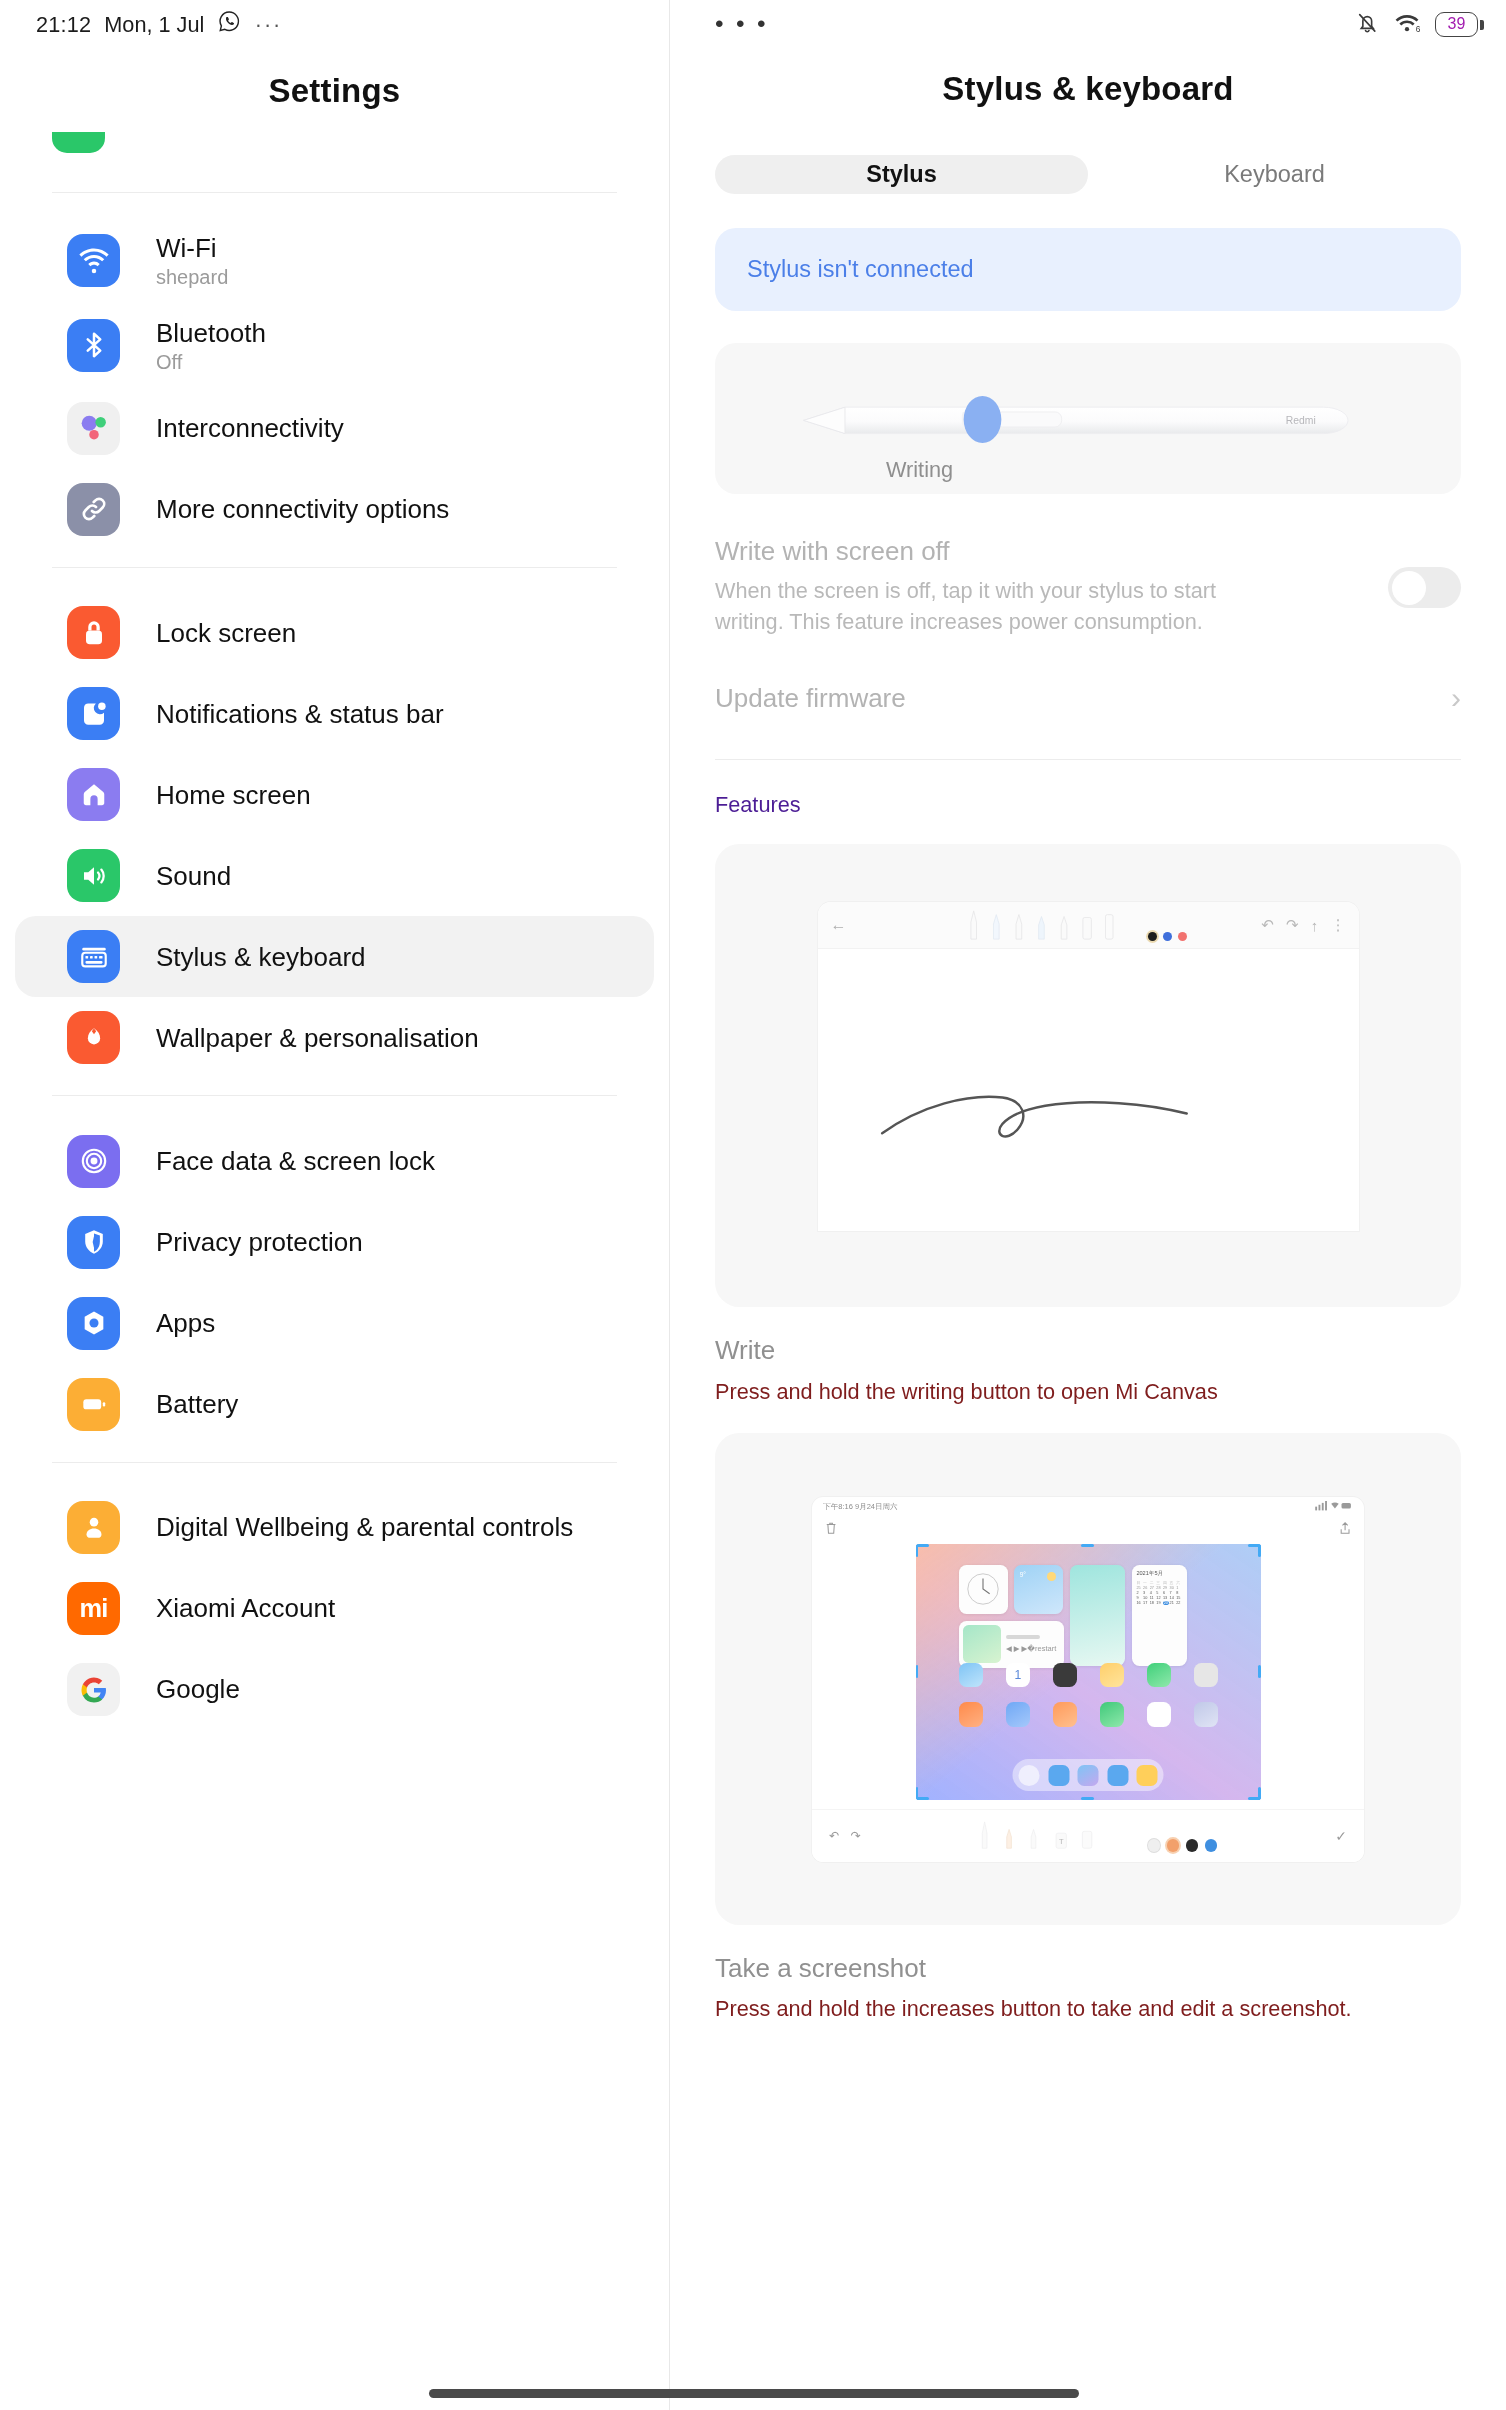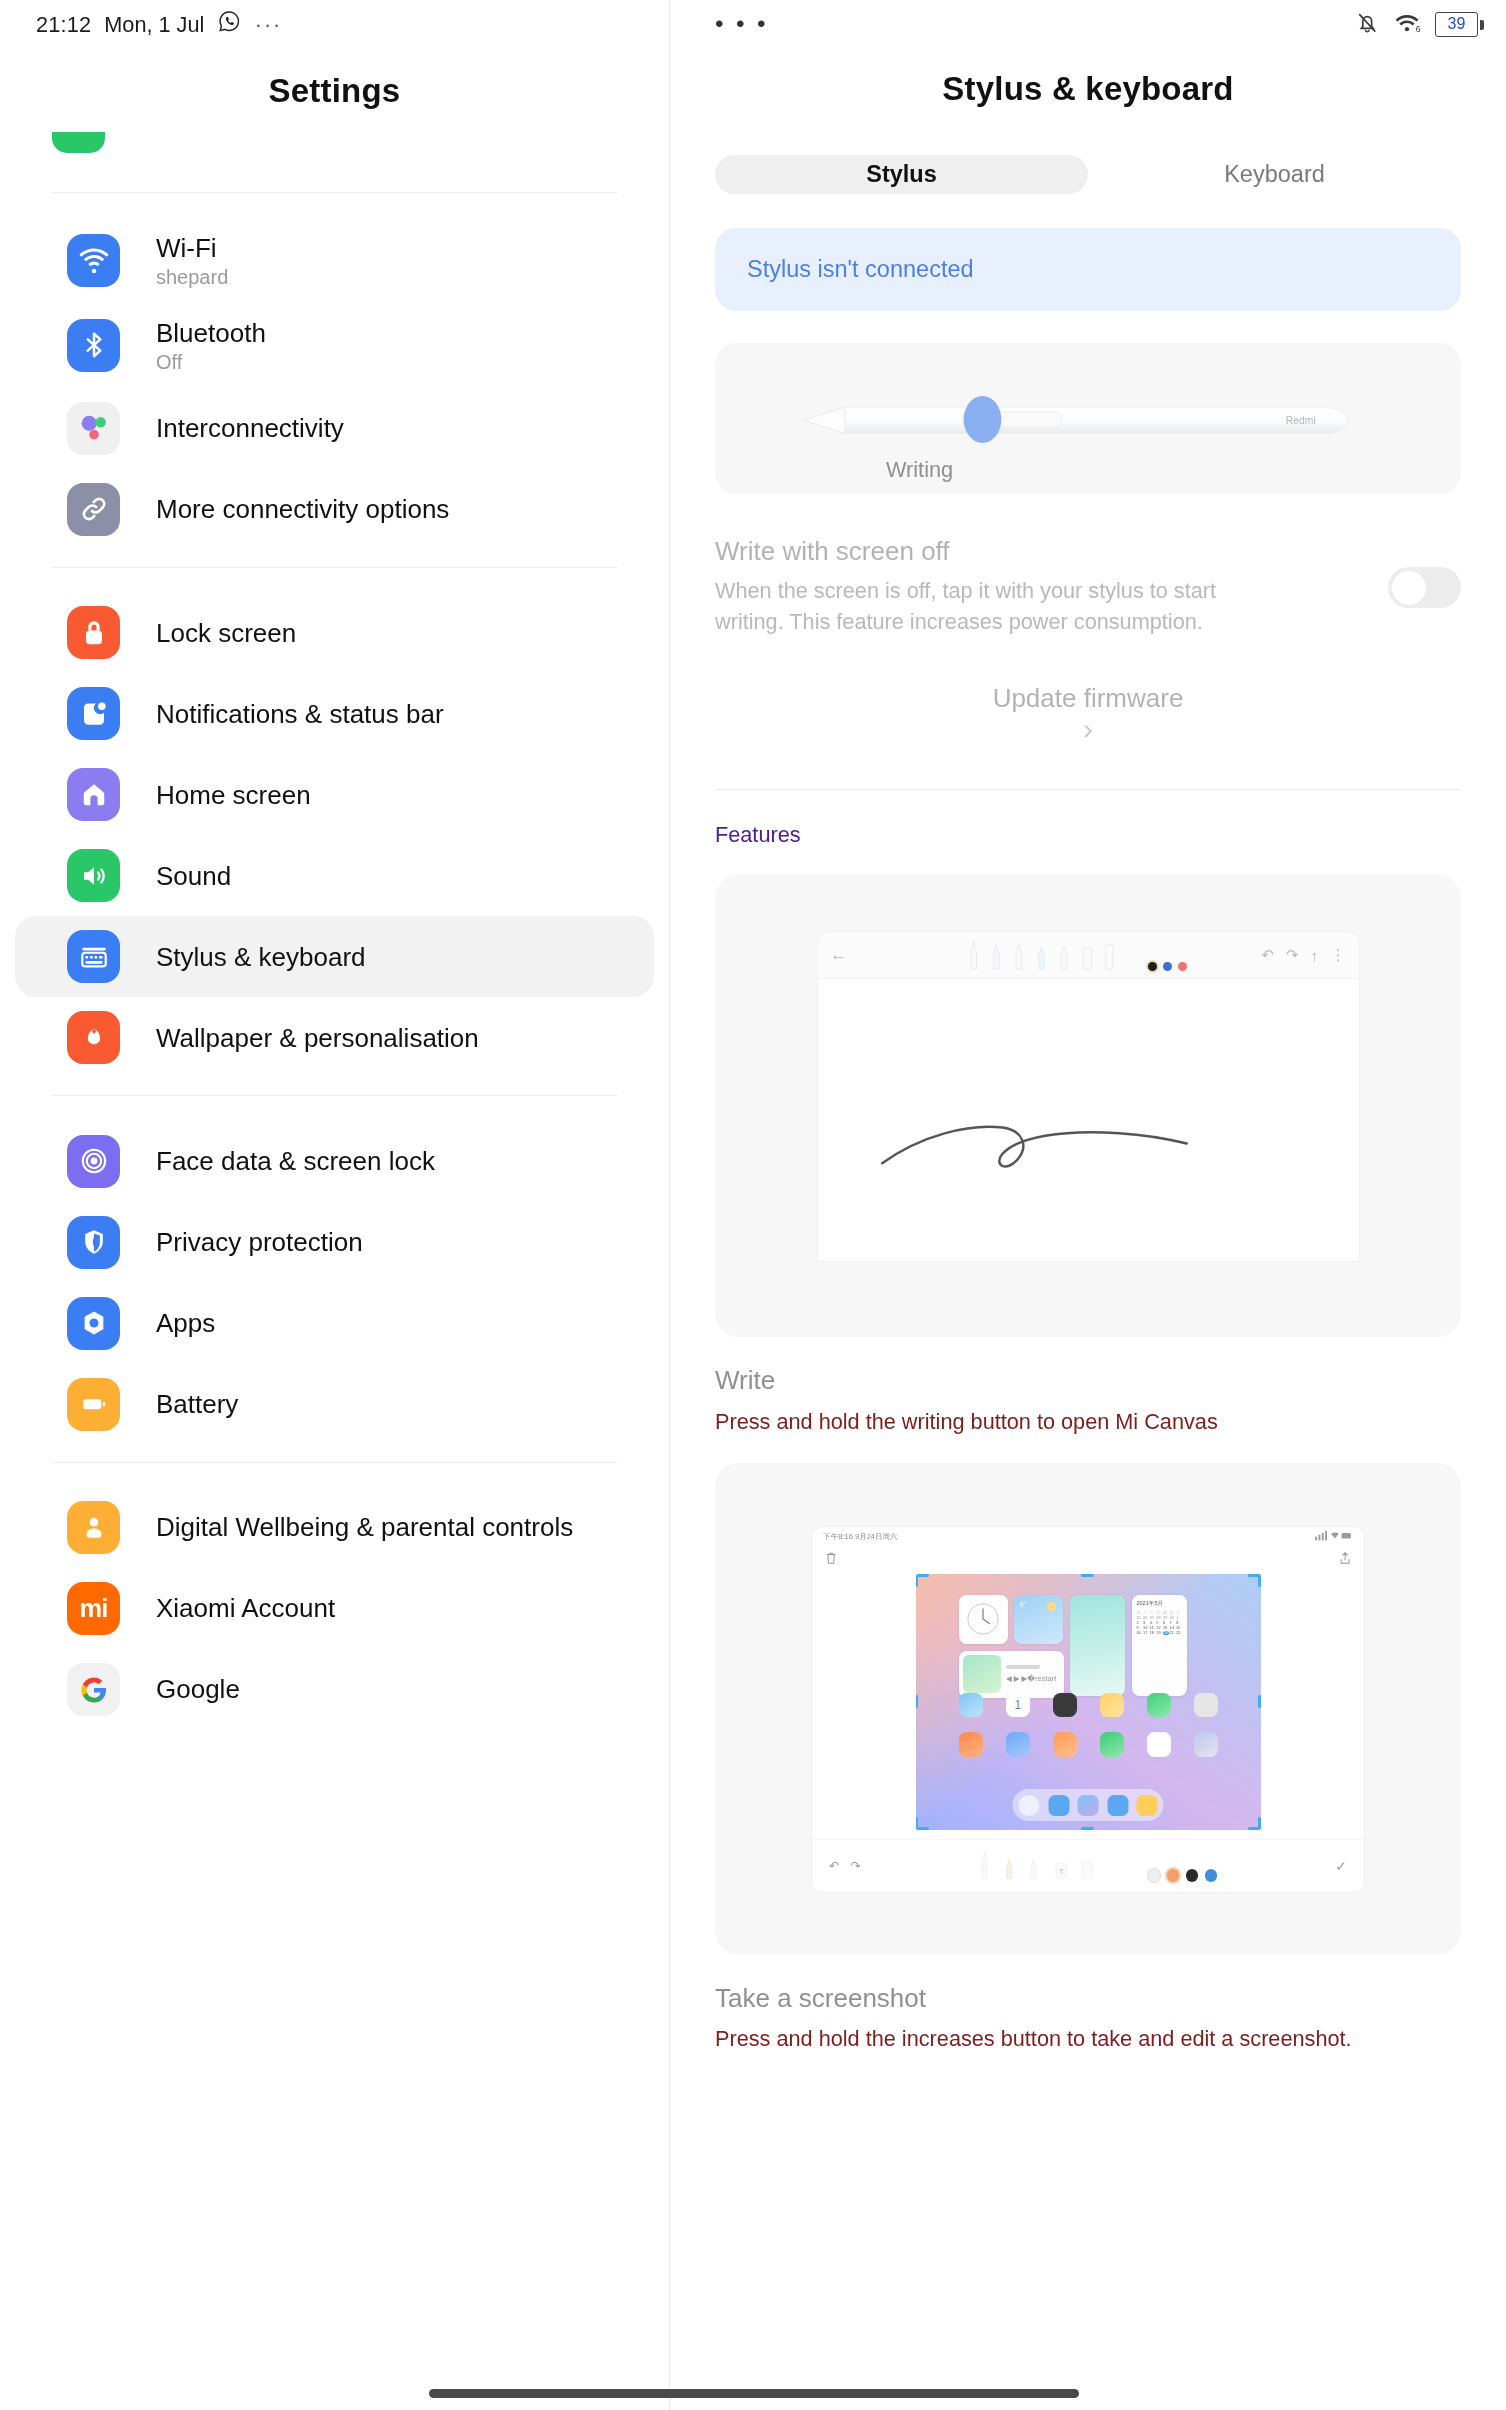--- a/index.html
+++ b/index.html
@@ -81,23 +81,23 @@
 
   
   .right { width: 836px; height: 2411px; position: relative; background: #fff; overflow: hidden; }
   .rstatus {
     height: 49px; display: flex; align-items: center; justify-content: space-between;
     padding: 0 28px 0 45px;
   }
   .rstatus .dots { font-size: 24.5px; color: #333; letter-spacing: 2.8px; line-height: .6; }
   .rstatus .icons { display: flex; align-items: center; gap: 13px; }
   .batt {
-    border: 1.9px solid #444; border-radius: 3px; width: 43px; height: 25.4px;
+    border: 1.9px solid #444; border-radius: 9px; width: 43px; height: 25.4px;
     display: flex; align-items: center; justify-content: center;
-    font-size: 16px; color: #1d4ed8; position: relative;
+    font-size: 16px; color: #a21caf; position: relative;
   }
   .batt::after {
     content: ""; position: absolute; right: -6.6px; top: 7.5px;
     width: 3.8px; height: 9.4px; background: #444; border-radius: 0 1.9px 1.9px 0;
   }
 
   .page-title {
     text-align: center; font-size: 33px; font-weight: 700; color: #111;
     padding-top: 21px; letter-spacing: 0.2px;
   }
@@ -138,21 +138,20 @@
     position: relative; flex: 0 0 73px; margin-top: 32px;
   }
   .toggle .knob {
     position: absolute; left: 3.8px; top: 3.8px; width: 34px; height: 34px;
     border-radius: 50%; background: #fff;
   }
 
   .link-row {
     margin: 45px 45px 0 45px; display: flex; align-items: center; justify-content: space-between;
     padding-bottom: 9.4px;
-    flex-direction: column;
   }
   .link-row .lbl { font-size: 26px; color: #b3b3b3; }
   .chev { color: #c9c9c9; font-size: 30px; line-height: 1; }
 
   .hr { height: 0.9px; background: #ececec; margin: 36px 45px 0 45px; }
 
   .section-label { margin: 32px 45px 0 45px; font-size: 21.7px; color: #4c1d95; }
 
   .feature-card {
     margin: 26px 45px 0 45px; background: #f7f7f7; border-radius: 24.5px;

